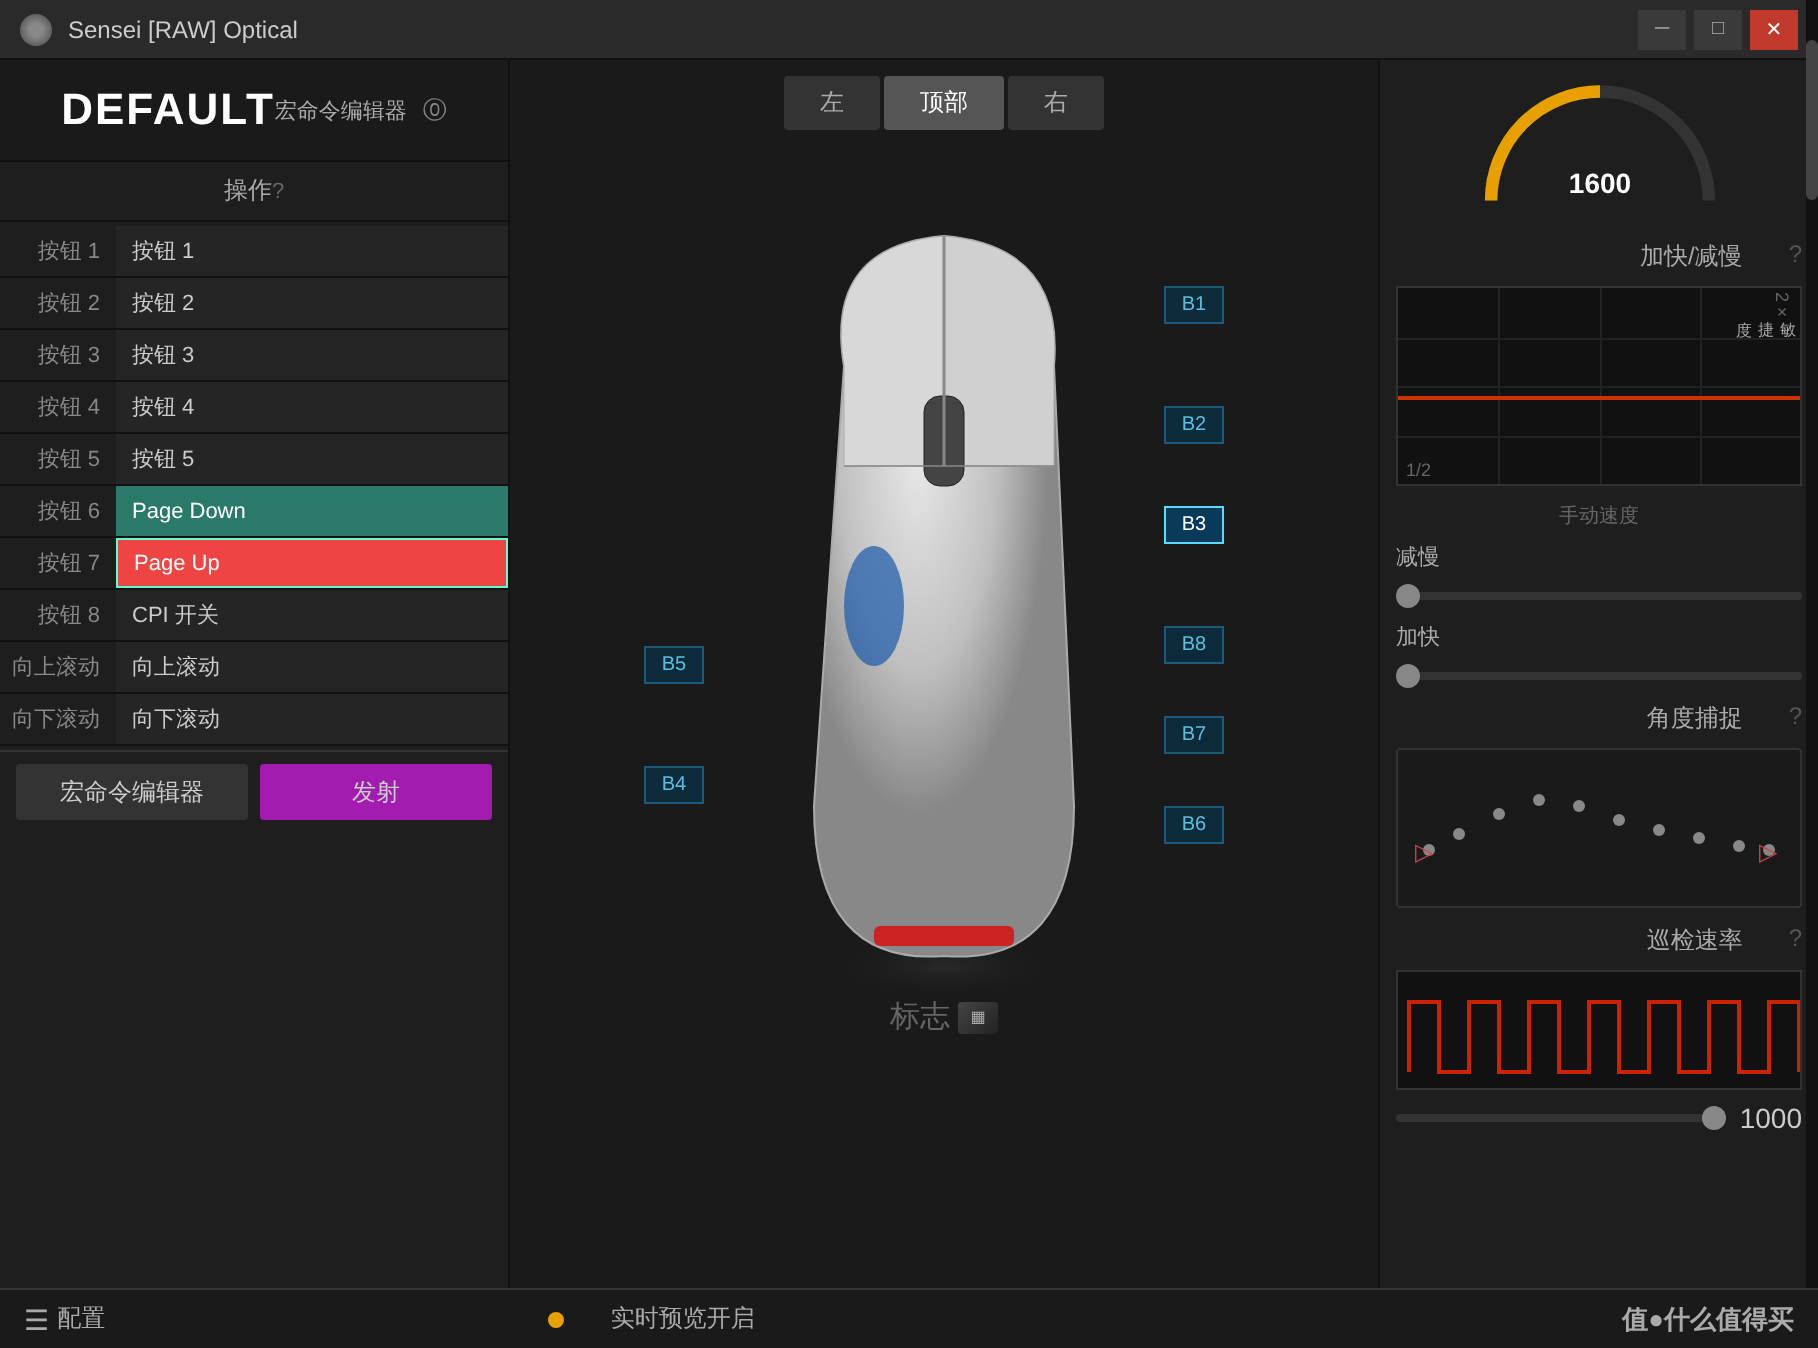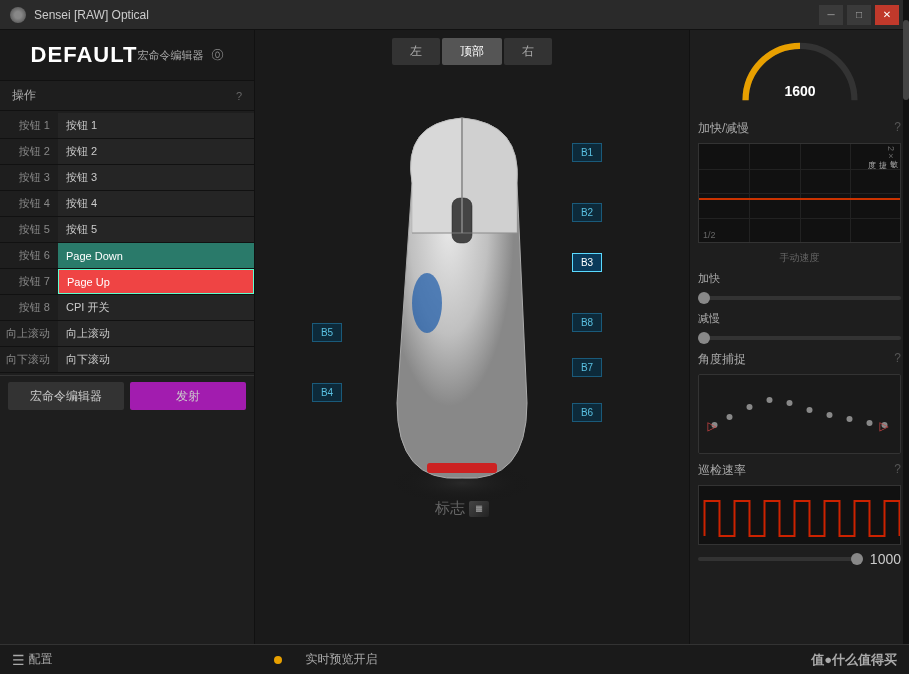--- a/index.html
+++ b/index.html
@@ -69,21 +69,21 @@
       letter-spacing: 1px;
     }
     .header-right { display: flex; align-items: center; gap: 8px; }
     .info-label { color: #aaa; font-size: 11px; }
 
     .ops-header {
       padding: 6px 12px;
       color: #aaa;
       font-size: 12px;
       display: flex;
-      justify-content: space-between;
+      justify-content: center;
       align-items: center;
       border-bottom: 1px solid #111;
     }
     .question-mark { color: #666; font-size: 11px; cursor: pointer; }
 
     .button-list { padding: 2px 0; }
     .button-row {
       display: flex;
       align-items: center;
       height: 26px;
@@ -162,20 +162,21 @@
       border-radius: 2px;
     }
     .view-tab.active { background: #555; color: white; }
 
     .mouse-area {
       position: relative;
       width: 340px;
       height: 480px;
       display: flex;
       align-items: center;
+      justify-content: center;
     }
 
     .label-area {
       position: absolute;
       bottom: 20px;
       display: flex;
       align-items: center;
       gap: 4px;
       color: #666;
       font-size: 11px;
@@ -209,21 +210,22 @@
       flex-direction: column;
       align-items: center;
     }
 
     
     .section-label {
       color: #aaa;
       font-size: 12px;
       margin-bottom: 6px;
       display: flex;
-      justify-content: space-between;
+      justify-content: flex-end;
+      gap: 23px;
     }
     .accel-chart {
       background: #111;
       border: 1px solid #333;
       height: 100px;
       width: 100%;
       position: relative;
       margin-bottom: 8px;
       overflow: hidden;
     }
@@ -549,26 +551,26 @@
 
       <div style="position:absolute; right:2px; top:10px; color:#666; font-size:8px; writing-mode:vertical-rl; text-orientation:mixed;">
         <span style="display:block; color:#aaa; font-size:8px;">敏</span>
         <span style="display:block; color:#aaa; font-size:8px;">捷</span>
         <span style="display:block; color:#aaa; font-size:8px;">度</span>
       </div>
     </div>
     <div class="speed-label">手动速度</div>
 
     <div class="slider-row">
+      <div class="slider-label">减慢</div>
+      <input type="range" min="0" max="100" value="0" style="">
+    </div>
+
+    <div class="slider-row">
       <div class="slider-label">加快</div>
-      <input type="range" min="0" max="100" value="0" style="">
-    </div>
-
-    <div class="slider-row">
-      <div class="slider-label">减慢</div>
       <input type="range" min="0" max="100" value="0" style="">
     </div>
 
     <div class="section-label">
       <span>角度捕捉</span>
       <span style="cursor:pointer;color:#555;">?</span>
     </div>
     <div class="angle-chart">
       <svg viewBox="0 0 200 80" width="100%" height="80">
 

